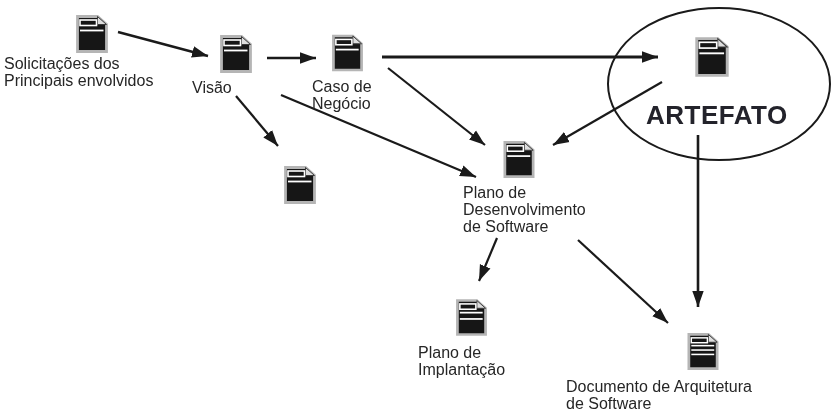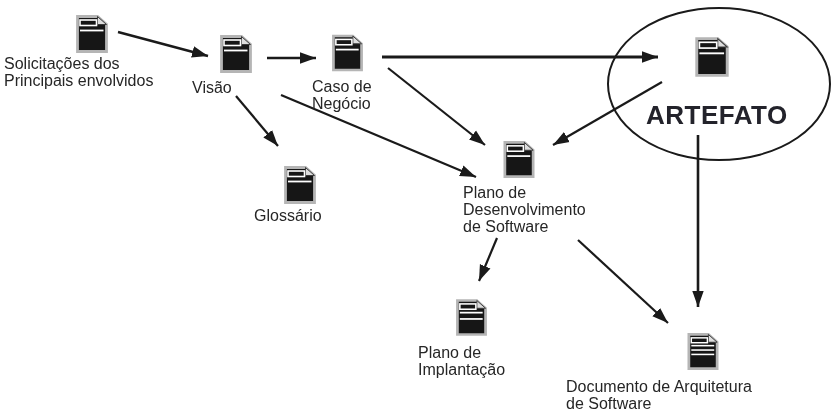--- a/index.html
+++ b/index.html
@@ -85,21 +85,20 @@
   </svg>
 
   <div class="node-label" style="left:4px;top:55px;width:180px;">Solicitações dos
 Principais envolvidos</div>
 
   <div class="node-label" style="left:192px;top:79px;width:60px;">Visão</div>
 
   <div class="node-label" style="left:312px;top:78px;width:80px;">Caso de
 Negócio</div>
 
-  <div class="node-label" style="left:254px;top:207px;width:90px;">Glossário</div>
 
   <div class="node-label" style="left:463px;top:184px;width:134px;">Plano de
 Desenvolvimento
 de Software</div>
 
   <div class="node-label" style="left:418px;top:344px;width:100px;">Plano de
 Implantação</div>
 
   <div class="node-label" style="left:566px;top:378px;width:224px;">Documento de Arquitetura
 de Software</div>

